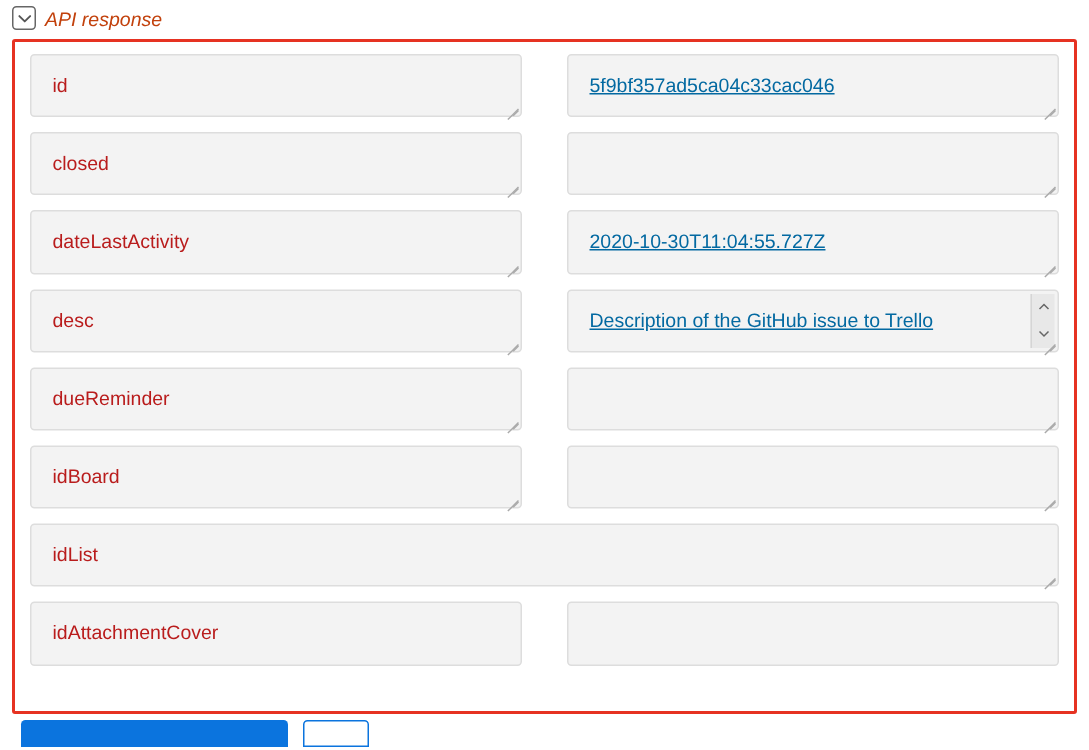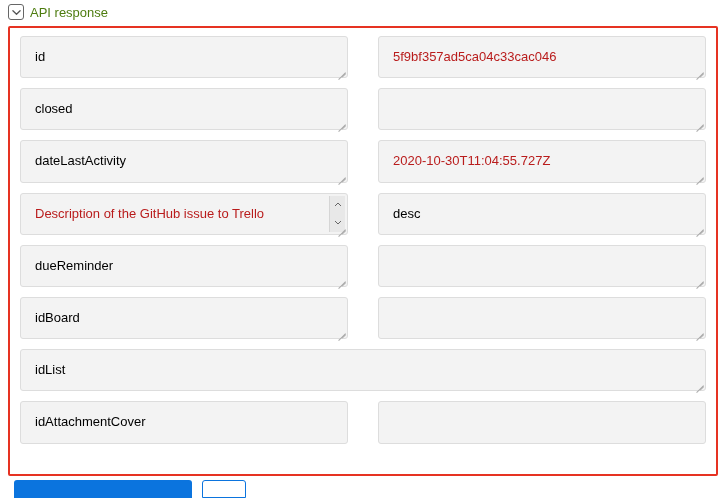--- a/index.html
+++ b/index.html
@@ -29,21 +29,22 @@
       justify-content: center;
       cursor: pointer;
       background: #fff;
     }
     .collapse-toggle svg {
       width: 9px;
       height: 9px;
     }
     .header-title {
       font-size: 13px;
-      color: #4d7c0f;
+      color: #c2410c;
+      font-style: italic;
     }
     .panel-wrapper {
       position: relative;
       margin: 0 8px;
     }
     .panel {
       border: 2px solid #e63222;
       border-radius: 2px;
       height: 450px;
       overflow: hidden;
@@ -71,27 +72,28 @@
       gap: 30px;
       margin-bottom: 10px;
     }
     .cell {
       flex: 1;
       background: #f3f3f3;
       border: 1px solid #ddd;
       border-radius: 3px;
       padding: 11px 14px;
       font-size: 13px;
-      color: #000000;
+      color: #b91c1c;
       position: relative;
       min-height: 40px;
       line-height: 1.4;
     }
     .cell.value {
-      color: #b91c1c;
+      color: #0369a1;
+      text-decoration: underline;
     }
     .resize-handle {
       position: absolute;
       right: 1px;
       bottom: 1px;
       width: 11px;
       height: 11px;
       pointer-events: none;
     }
     .resize-handle::before,
@@ -180,33 +182,33 @@
         </div>
         <div class="row">
           <div class="cell"><span>closed</span><div class="resize-handle"></div></div>
           <div class="cell value"><span></span><div class="resize-handle"></div></div>
         </div>
         <div class="row">
           <div class="cell"><span>dateLastActivity</span><div class="resize-handle"></div></div>
           <div class="cell value"><span>2020-10-30T11:04:55.727Z</span><div class="resize-handle"></div></div>
         </div>
         <div class="row">
+          <div class="cell"><span>desc</span><div class="resize-handle"></div></div>
           <div class="cell value"><span>Description of the GitHub issue to Trello</span><div class="spinner">
               <div class="spinner-btn">
                 <svg viewBox="0 0 8 5">
                   <path d="M1 4 L4 1 L7 4" stroke="#666" stroke-width="1" fill="none"></path>
                 </svg>
               </div>
               <div class="spinner-btn">
                 <svg viewBox="0 0 8 5">
                   <path d="M1 1 L4 4 L7 1" stroke="#666" stroke-width="1" fill="none"></path>
                 </svg>
               </div>
             </div><div class="resize-handle"></div></div>
-          <div class="cell"><span>desc</span><div class="resize-handle"></div></div>
         </div>
         <div class="row">
           <div class="cell"><span>dueReminder</span><div class="resize-handle"></div></div>
           <div class="cell value"><span></span><div class="resize-handle"></div></div>
         </div>
         <div class="row">
           <div class="cell"><span>idBoard</span><div class="resize-handle"></div></div>
           <div class="cell value"><div class="resize-handle"></div></div>
         </div>
         <div class="row">

